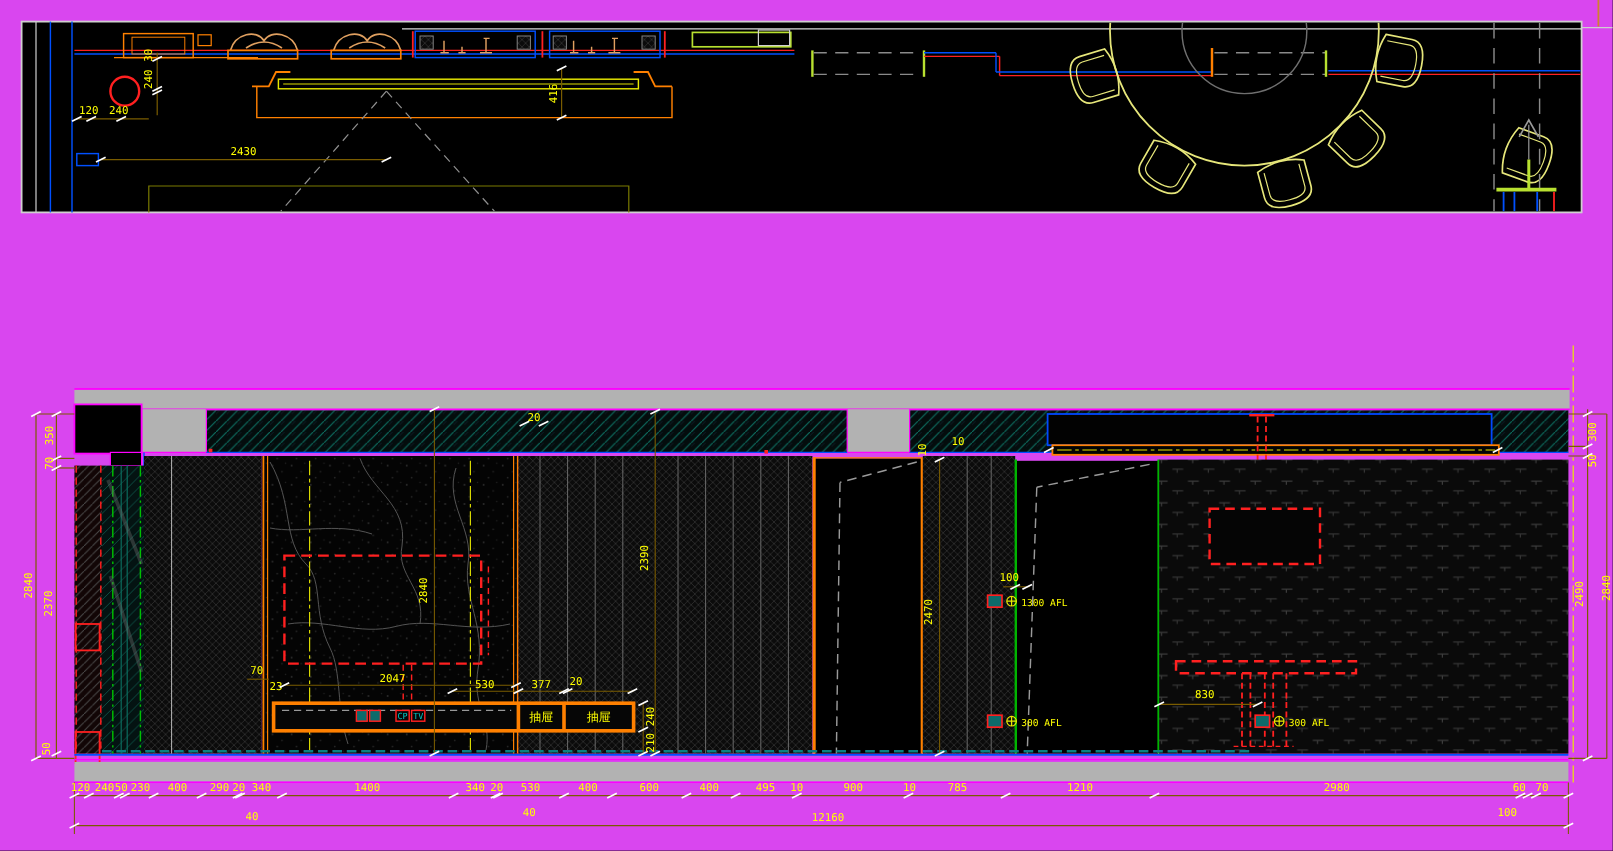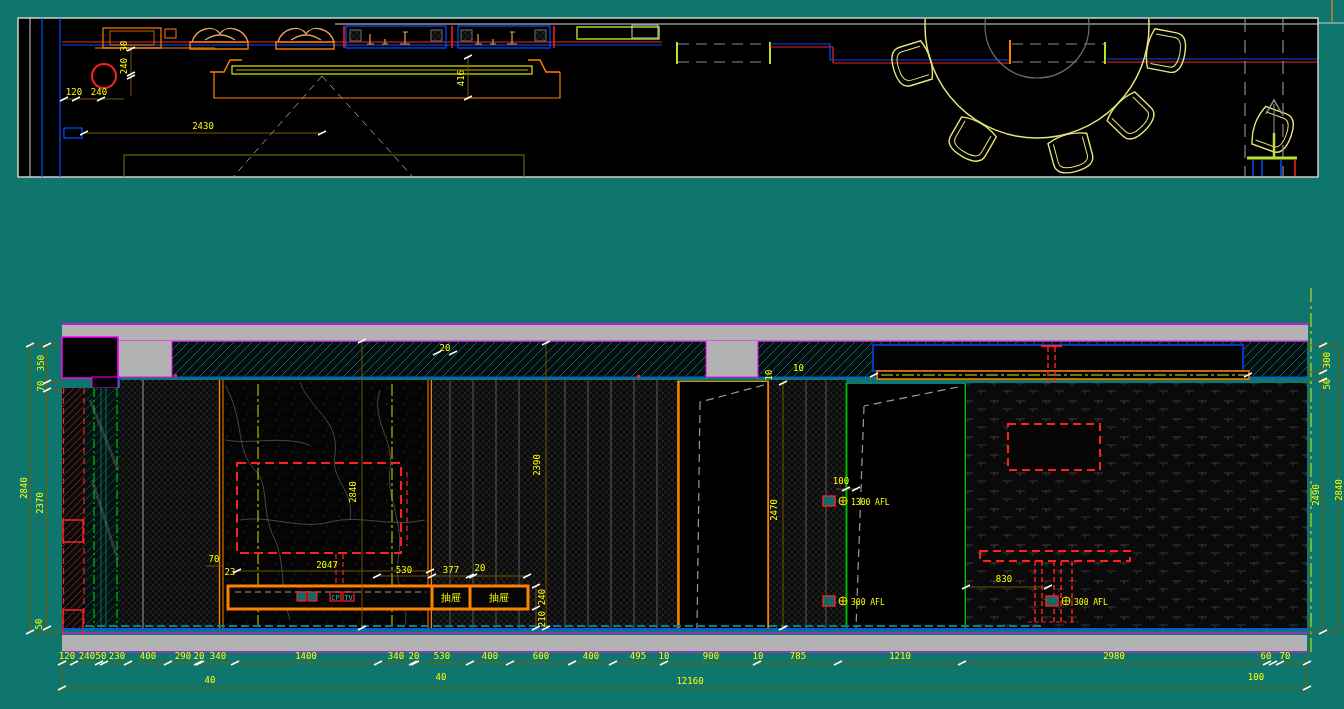--- a/index.html
+++ b/index.html
@@ -1,16 +1,16 @@
 <!DOCTYPE html>
 <html><head>
 <meta charset="utf-8">
 <style>
   html,body{margin:0;padding:0;background:#000;}
-  .stage{width:1344px;height:709px;background:#0f766e;position:relative;overflow:hidden;text-align:center;}
+  .stage{width:1344px;height:709px;background:#d946ef;position:relative;overflow:hidden;text-align:center;}
   svg{display:block;}
   text{font-family:"DejaVu Sans Mono","Liberation Mono",monospace;fill:#ffff00;}
   .d{font-size:9px;}
   .d8{font-size:8px;}
   .cj{font-size:10px;}
   .tl{font-size:7px;fill:#00c8c8;}
 </style>
 </head>
 <body>
 

